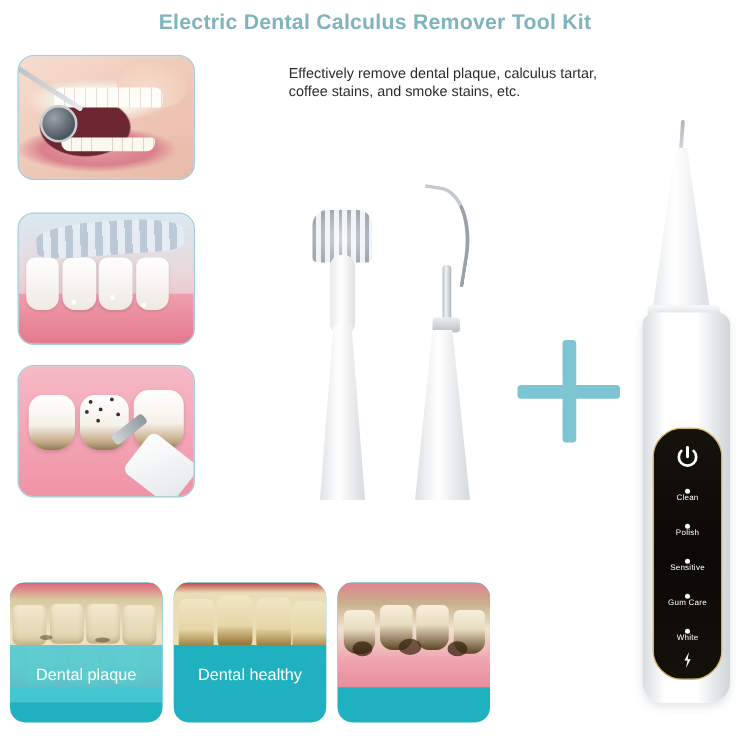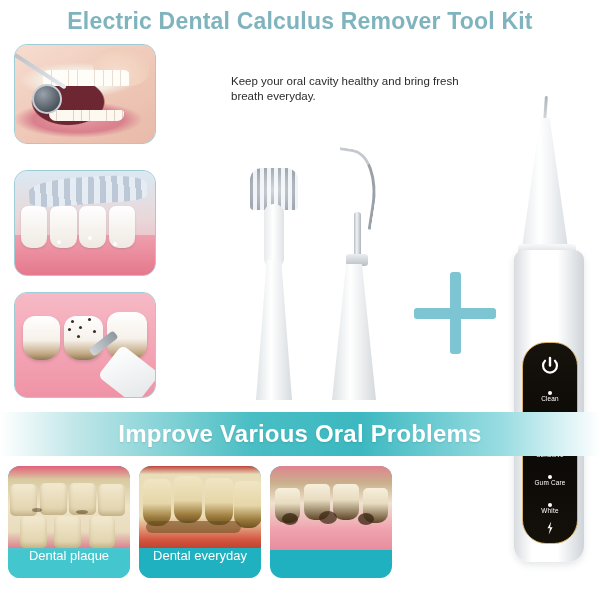--- a/index.html
+++ b/index.html
@@ -9,21 +9,21 @@
     font-family:"Liberation Sans", sans-serif;
     overflow:hidden;
     position:relative;
   }
   .stage{position:relative;width:600px;height:600px;overflow:hidden;}
 
   
   .title{
     position:absolute;left:0;top:8px;width:600px;
     text-align:center;
-    font-size:23px;
+    font-size:17px;
     font-weight:700;
     color:#7fb3bd;
     letter-spacing:.2px;
     white-space:nowrap;
   }
 
   
   .thumb{
     position:absolute;left:14px;width:142px;
     border:1.5px solid #9ecdd8;
@@ -158,22 +158,22 @@
     text-shadow:0 1px 2px rgba(0,0,0,.10);
     letter-spacing:.2px;white-space:nowrap;
   }
 
   
   .cards{position:absolute;left:8px;top:466px;width:508px;height:112px;
     display:flex;gap:9px;}
   .card{position:relative;width:122px;height:112px;border-radius:12px;overflow:hidden;
     background:#1fb1bf;}
   .card .pic{position:absolute;left:0;top:0;width:100%;height:84px;overflow:hidden;}
-  .card .cap{position:absolute;left:0;bottom:0;width:100%;height:30px;
-    background:#1fb1bf;display:flex;align-items:flex-start;justify-content:center;}
+  .card .cap{position:absolute;left:0;bottom:16px;width:100%;height:46px;
+    background:#1fb1bf;display:flex;align-items:center;justify-content:center;}
   .card .cap span{color:#ffffff;font-size:13px;white-space:nowrap;}
   .card.c1 .cap{background:rgba(74,200,210,.88);}
 
   
   .b1{position:absolute;inset:0;background:linear-gradient(180deg,#e2607a 0%, #d8c9a0 16%, #efe4c8 48%, #e9dcbe 78%, #d9788c 100%);}
   .b1 .t{position:absolute;width:22%;height:38%;border-radius:5px;
     background:linear-gradient(180deg,#f3e9cf,#ded0a8);box-shadow:inset 0 -3px 4px rgba(150,120,70,.35);}
   .b2{position:absolute;inset:0;background:linear-gradient(180deg,#51311f 0%, #6b3f23 22%, #e8dcc4 46%, #eda6b2 78%, #e08b9c 100%);}
   .b2 .t{position:absolute;width:22%;height:40%;border-radius:6px 6px 9px 9px;
     background:linear-gradient(180deg,#fbf4e2 0%,#efe2c6 56%,#7a4a22 100%);}
@@ -226,21 +226,21 @@
       <div class="grit" style="left:52%;top:24%"></div>
       <div class="grit" style="left:44%;top:40%"></div>
       <div class="grit" style="left:56%;top:36%"></div>
       <div class="grit" style="left:38%;top:34%"></div>
       <div class="tipbody"></div>
       <div class="tipmetal"></div>
     </div>
   </div>
 
   <div class="copy">
-    <p class="second">Keep your oral cavity healthy and bring fresh breath everyday.</p>
+    <p>Effectively remove dental plaque, calculus tartar, coffee stains, and smoke stains, etc.</p>
   </div>
 
   <div class="tool brush-head">
     <div class="bristles"></div>
     <div class="blur"></div>
     <div class="neck"></div>
     <div class="stem"></div>
   </div>
 
   <div class="tool scaler-head">
@@ -287,23 +287,20 @@
         <i class="dot"></i>
         <span class="lbl">White</span>
       </div>
 
       <svg class="vibe" viewBox="0 0 12 16">
         <path d="M7.4 0.6 L3.2 8.4 H6.0 L4.6 15.4 L8.9 7.2 H6.1 Z" fill="#ffffff"></path>
       </svg>
     </div>
   </div>
 
-  <div class="banner">
-    <span>Improve Various Oral Problems</span>
-  </div>
 
   <div class="cards">
 
     <div class="card c1">
       <div class="pic">
         <div class="b1">
           <div class="t" style="left:2%;top:22%"></div>
           <div class="t" style="left:26%;top:20%"></div>
           <div class="t" style="left:50%;top:20%"></div>
           <div class="t" style="left:74%;top:22%"></div>
@@ -324,21 +321,21 @@
       <div class="pic">
         <div class="b3">
           <div class="t" style="left:3%;top:16%"></div>
           <div class="t" style="left:29%;top:12%"></div>
           <div class="t" style="left:54%;top:14%"></div>
           <div class="t" style="left:78%;top:18%"></div>
           <div class="sh" style="left:6%;top:66%;width:78%;height:12px;border-radius:6px;background:rgba(110,80,30,.6)"></div>
         </div>
       </div>
       <div class="cap">
-        <span>Dental everyday</span>
+        <span>Dental healthy</span>
       </div>
     </div>
 
     <div class="card">
       <div class="pic">
         <div class="b4">
           <div class="t" style="left:4%;top:26%"></div>
           <div class="t" style="left:28%;top:22%"></div>
           <div class="t" style="left:52%;top:22%"></div>
           <div class="t" style="left:76%;top:26%"></div>

